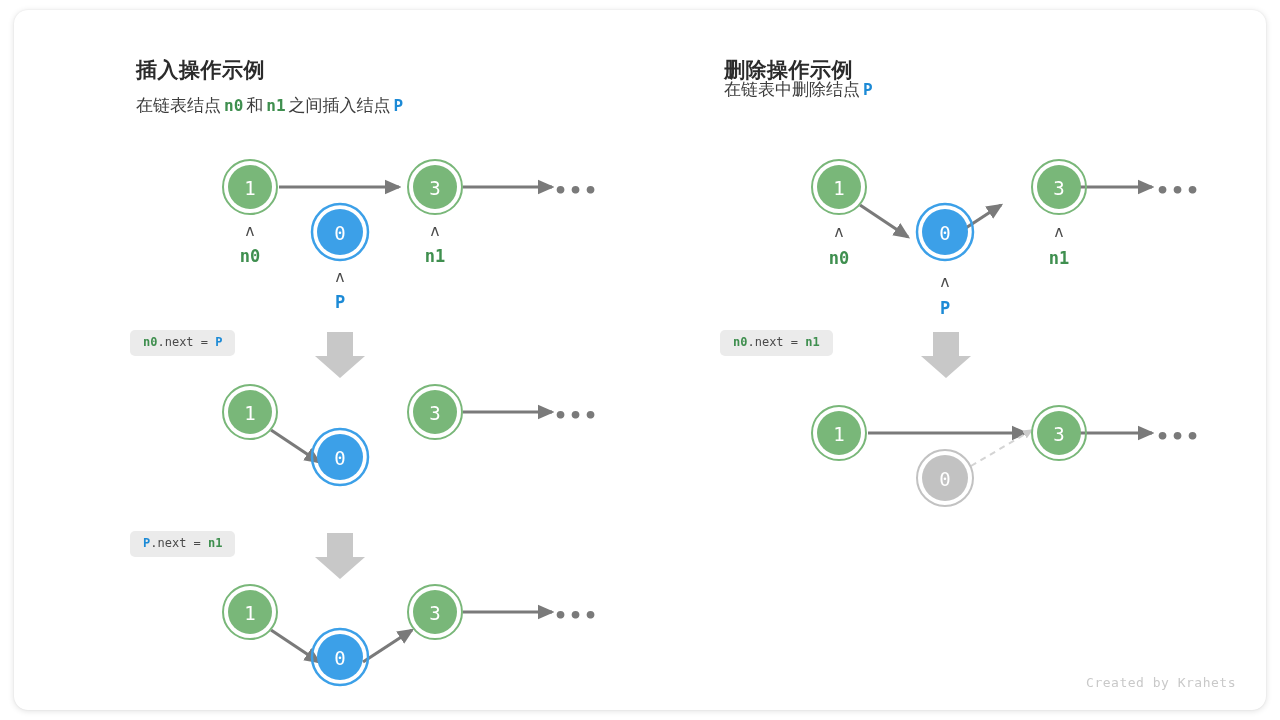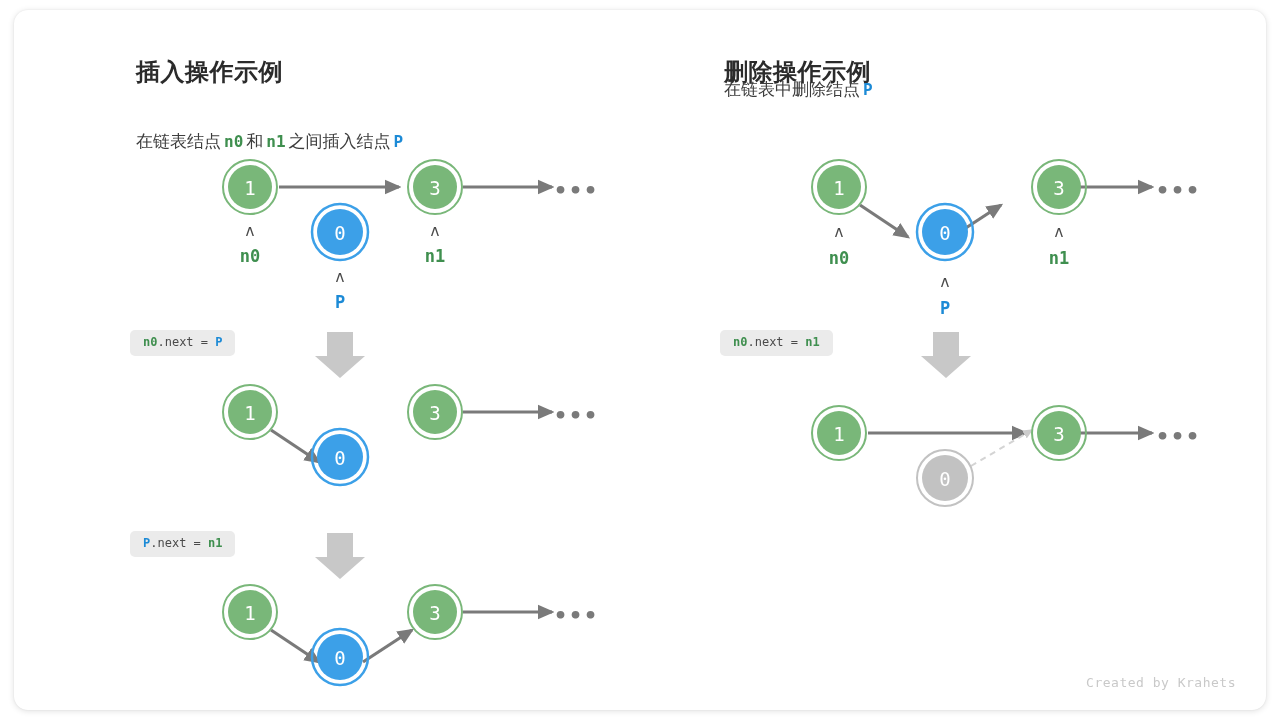--- a/index.html
+++ b/index.html
@@ -16,21 +16,21 @@
     background: #ffffff;
     border-radius: 14px;
     box-shadow: 0 1px 6px rgba(0,0,0,0.13), 0 0 2px rgba(0,0,0,0.07);
   }
   .panel { position: absolute; top: 0; height: 700px; }
   #panel-insert { left: 0; width: 626px; }
   #panel-delete { left: 626px; width: 626px; }
 
   .panel-title {
     position: absolute;
-    font-size: 24px;
+    font-size: 21px;
     font-weight: bold;
     color: #2b2b2b;
     letter-spacing: 0.5px;
     white-space: nowrap;
   }
   .panel-subtitle {
     position: absolute;
     font-size: 17px;
     color: #3d3d3d;
     white-space: nowrap;
@@ -102,21 +102,21 @@
 </style>
 </head>
 <body>
 
 <div id="card">
 
   <div class="panel" id="panel-insert">
 
     <div class="panel-title" style="left:122px; top:46px;">插入操作示例</div>
 
-    <div class="panel-subtitle" style="left:122px; top:84px;margin-top:36px;">
+    <div class="panel-subtitle" style="left:122px; top:84px;">
       <span>在链表结点</span><span class="mono grn">n0</span><span>和</span><span class="mono grn">n1</span><span>之间插入结点</span><span class="mono blu">P</span>
     </div>
 
     <div class="codebox" style="left:116px; top:320px;">
       <span class="g">n0</span><span>.next = </span><span class="b">P</span>
     </div>
 
     <div class="codebox" style="left:116px; top:521px;">
       <span class="b">P</span><span>.next = </span><span class="g">n1</span>
     </div>

